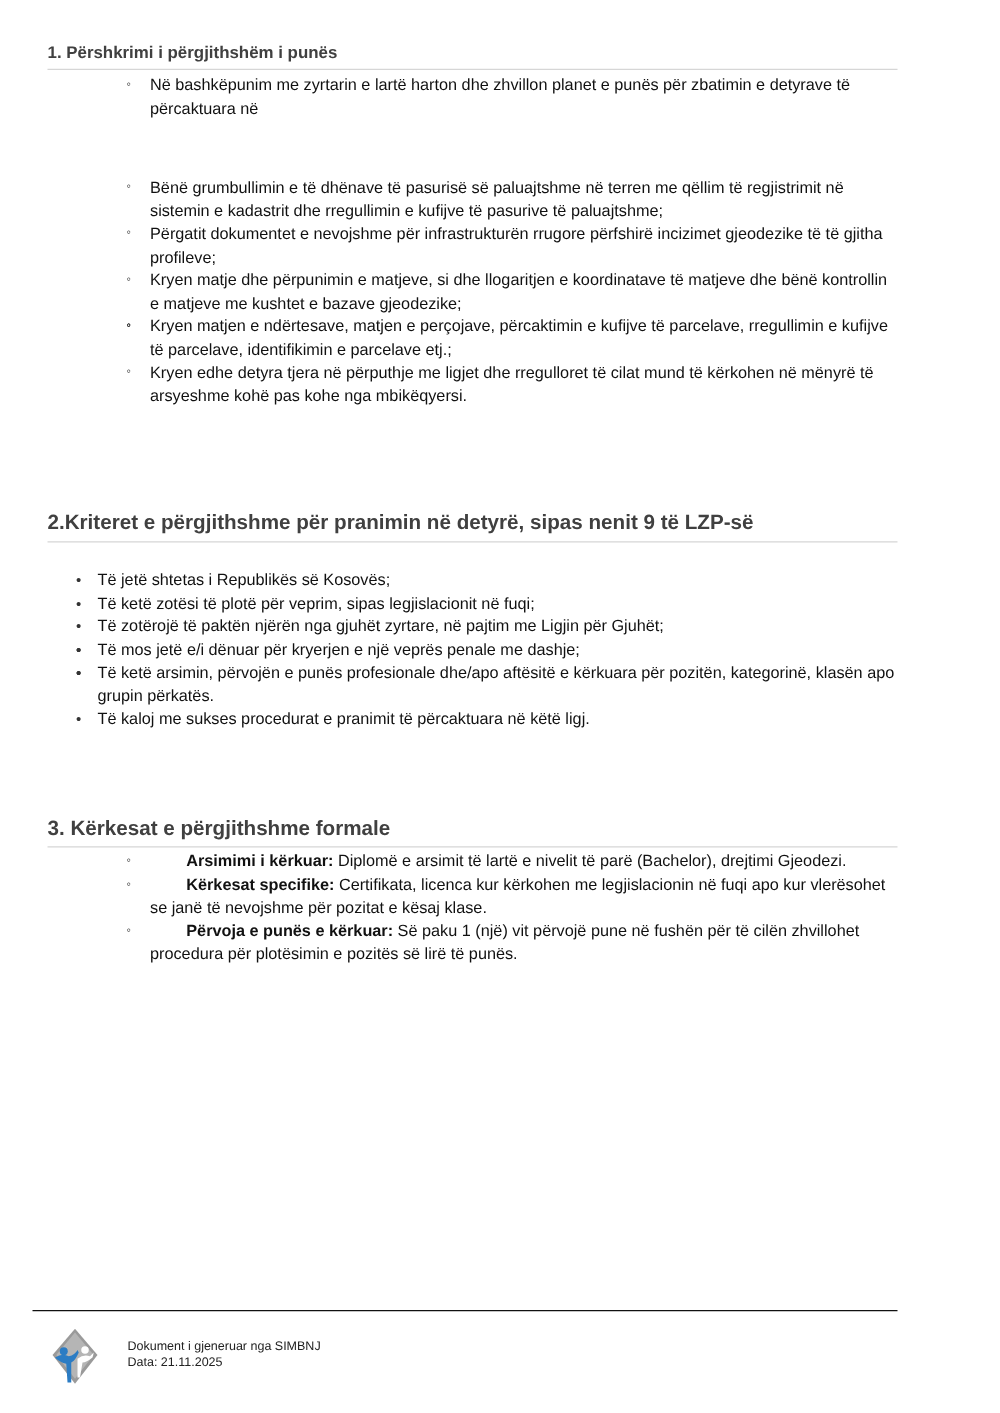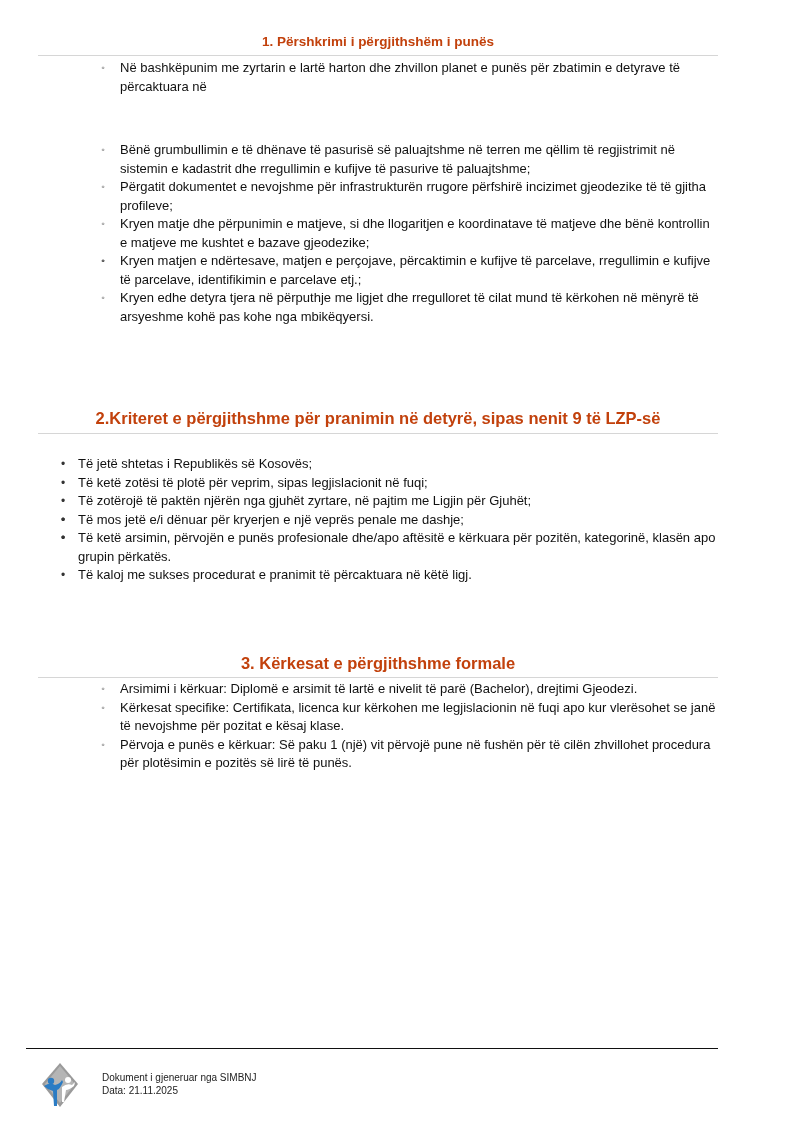--- a/index.html
+++ b/index.html
@@ -10,23 +10,22 @@
       color: #111111;
       overflow: hidden;
     }
     .page { position: absolute; left: 0; top: 0; width: 800px; height: 1130px; }
 
     .section-heading {
       position: absolute;
       left: 38px;
       width: 680px;
       font-weight: bold;
-      color: #c2410c;
+      color: #404040;
       border-bottom: 1.5px solid #d6d6d6;
-      text-align: center;
     }
     .h1 { top: 34px; font-size: 13.5px; padding-bottom: 4px; height: 22px; }
     .h2 { top: 409px; font-size: 16.5px; padding-bottom: 16px; height: 25px; }
     .h3 { top: 654px; font-size: 16.5px; padding-bottom: 16px; height: 24px; }
 
     .list { position: absolute; list-style: none; font-size: 13px; line-height: 18.5px; }
     .list li { position: relative; padding-left: 24px; }
     .list li .bullet {
       position: absolute; left: 0; top: 0;
       width: 14px; text-align: center;
@@ -40,21 +39,21 @@
     }
 
     .l1a { left: 96px; top: 59px; width: 620px; }
     .l1b { left: 96px; top: 141px; width: 620px; }
     .l2 { left: 56px; top: 455px; width: 670px; }
     .l3 { left: 96px; top: 680px; width: 620px; }
 
     .l2 li { padding-left: 22px; }
     .l2 li .bullet { font-size: 12px; }
 
-    .bold-label { font-weight: normal; }
+    .bold-label { font-weight: bold; margin-left: 29px; }
 
     .footer-line {
       position: absolute; left: 26px; top: 1048px; width: 692px;
       border-top: 1.5px solid #111;
     }
     .footer-logo { position: absolute; left: 40px; top: 1062px; width: 40px; height: 46px; }
     .footer-text {
       position: absolute; left: 102px; top: 1071px;
       font-size: 10px; line-height: 13px; color: #222;
     }

